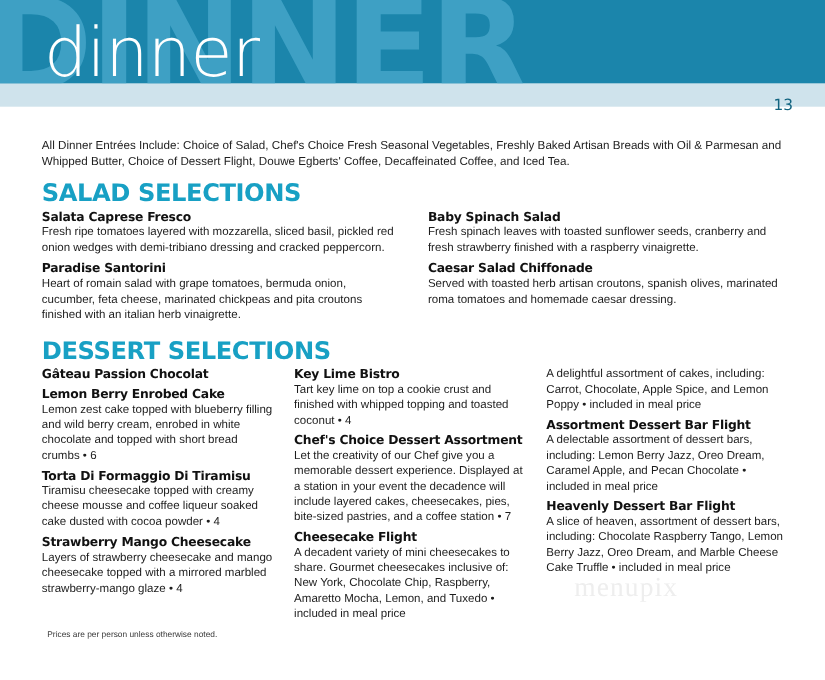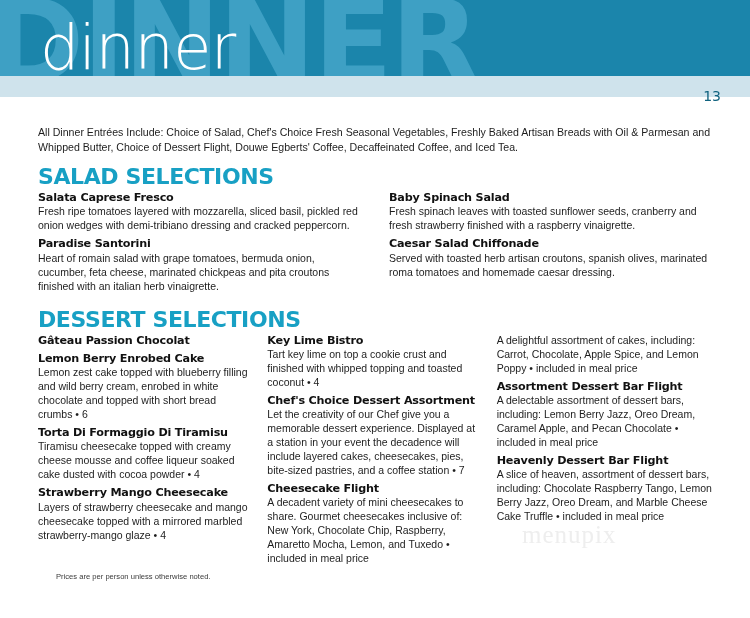--- a/index.html
+++ b/index.html
@@ -118,21 +118,21 @@
   }
   .item-desc {
     font-size: 10.5px;
     line-height: 1.33;
     color: #1d1d1d;
   }
 
   
   .footer-note {
     position: absolute;
-    left: 56px;
+    left: 43px;
     top: 572px;
     font-size: 7.6px;
     color: #3a3a3a;
   }
   .watermark-menupix {
     position: absolute;
     left: 522px;
     top: 521px;
     font-family: Liberation Serif, serif;
     font-weight: 300;

